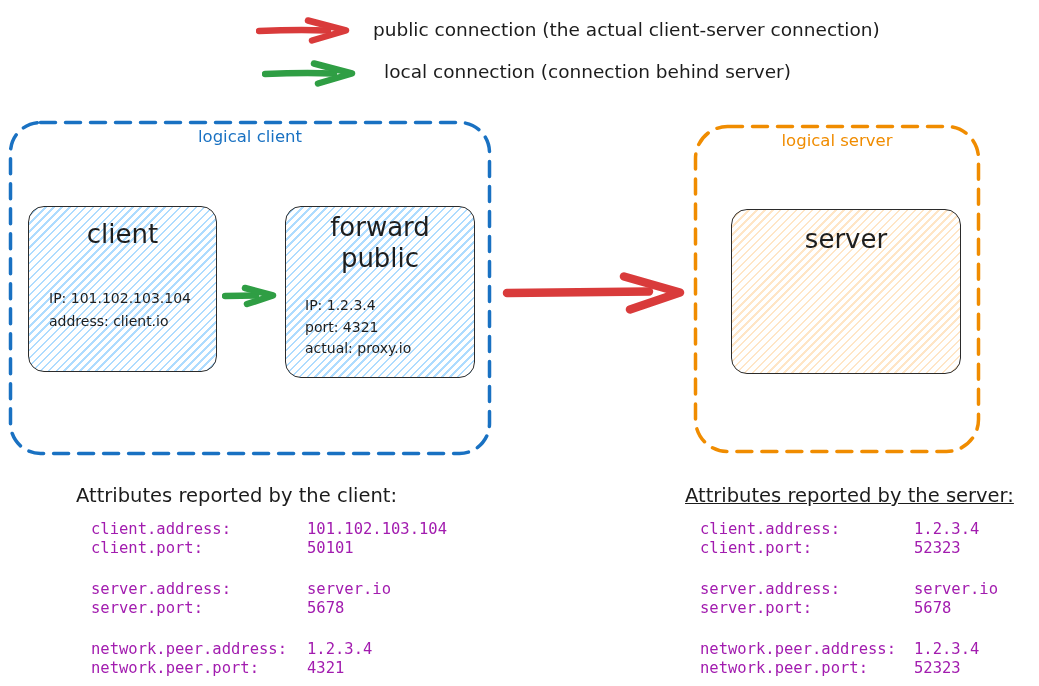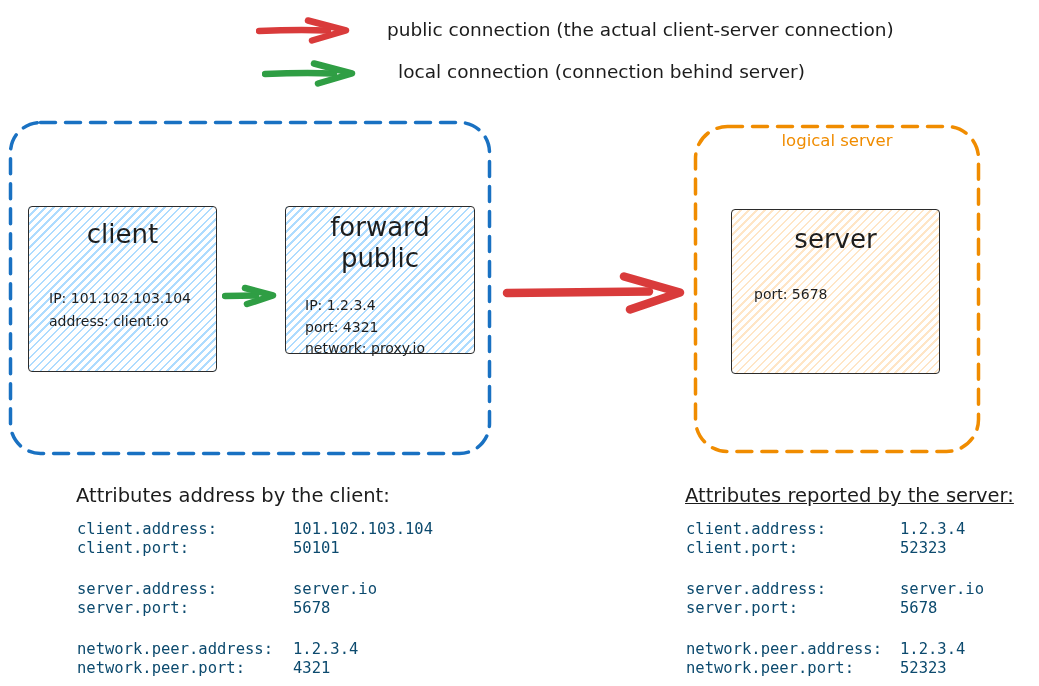--- a/index.html
+++ b/index.html
@@ -3,53 +3,53 @@
 <meta charset="utf-8">
 <style>
   html,body { margin:0; padding:0; background:#ffffff; }
   .canvas {
     position:relative; width:1039px; height:686px; background:#ffffff;
     font-family:"DejaVu Sans", sans-serif; color:#1e1e1e; overflow:hidden;
   }
   .abs { position:absolute; }
 
   
-  .legend-label { position:absolute; font-size:18.5px; line-height:26px; color:#1c1c1c; white-space:nowrap;margin-left:14px; }
+  .legend-label { position:absolute; font-size:18.5px; line-height:26px; color:#1c1c1c; white-space:nowrap; }
 
   
   .arrow path { fill:none; stroke-linecap:round; stroke-linejoin:round; }
   .arrow.red path   { stroke:#d93b3b; }
   .arrow.green path { stroke:#2f9e44; }
 
   
   .group-label { position:absolute; text-align:center; font-size:16.5px; white-space:nowrap; }
   .group-label.blue   { color:#1971c2; }
   .group-label.orange { color:#f08c00; }
 
   
   .node {
-    position:absolute; border:1.8px solid #2b2b2b; border-radius:4px;
+    position:absolute; border:1.8px solid #2b2b2b; border-radius:16px;
     background-color:#ffffff; box-sizing:border-box;
   }
   .node.fill-blue {
     background-image:repeating-linear-gradient(135deg,
       rgba(165,216,255,0.9) 0px, rgba(165,216,255,0.9) 1.7px,
       rgba(255,255,255,0) 1.7px, rgba(255,255,255,0) 5.6px);
   }
   .node.fill-peach {
     background-image:repeating-linear-gradient(135deg,
       rgba(255,216,168,0.65) 0px, rgba(255,216,168,0.65) 1.7px,
       rgba(255,255,255,0) 1.7px, rgba(255,255,255,0) 5.6px);
   }
   .node-title { text-align:center; font-size:26px; line-height:31px; color:#1e1e1e; }
   .node-lines { position:absolute; font-size:14px; color:#1e1e1e; white-space:nowrap; }
 
   
   .attr-heading { position:absolute; font-size:19.5px; color:#1c1c1c; white-space:nowrap; }
-  .attr-table { position:absolute; font-family:"DejaVu Sans Mono", monospace; font-size:15.5px; line-height:19px; color:#0c4a6e; }
+  .attr-table { position:absolute; font-family:"DejaVu Sans Mono", monospace; font-size:15.5px; line-height:19px; color:#a21caf;margin-left:14px; }
   .attr-row { display:flex; white-space:pre; }
   .attr-table.left  .attr-label { width:216px; }
   .attr-table.right .attr-label { width:214px; }
   .attr-gap { height:22px; }
 </style>
 </head>
 <body>
 
 <div class="canvas">
 
@@ -61,64 +61,64 @@
 
   <svg class="arrow green abs" style="left:262px; top:60px;" width="96" height="27" viewBox="0 0 96 27">
     <path d="M3 14 Q40 12.5 72 13.5" stroke-width="6.5"></path>
     <path d="M52 3.5 L90 13.5 L56 23.5" stroke-width="6.5"></path>
   </svg>
   <div class="legend-label" style="left:384px; top:59px;">local connection (connection behind server)</div>
 
   <svg class="abs" style="left:8px; top:120px;" width="484" height="336" viewBox="0 0 484 336">
     <rect x="2.5" y="2.5" width="479" height="331" rx="30" fill="none" stroke="#1971c2" stroke-width="3.5" stroke-dasharray="15 10" stroke-linecap="round"></rect>
   </svg>
+  <div class="group-label blue" style="left:8px; top:127px; width:484px;">logical client</div>
 
   <div class="node fill-blue" style="left:28px; top:206px; width:189px; height:166px;">
     <div class="node-title" style="margin-top:12px;">client</div>
     <div class="node-lines" style="left:20px; top:80px; line-height:23px;">
       <div>IP: 101.102.103.104</div>
       <div>address: client.io</div>
     </div>
   </div>
 
   <svg class="arrow green abs" style="left:222px; top:283px;" width="58" height="26" viewBox="0 0 58 26">
     <path d="M3 13 L34 12.5" stroke-width="6.5"></path>
     <path d="M23 5 L51 12.5 L25 21" stroke-width="6.5"></path>
   </svg>
 
-  <div class="node fill-blue" style="left:285px; top:206px; width:190px; height:148px;">
+  <div class="node fill-blue" style="left:285px; top:206px; width:190px; height:172px;">
     <div class="node-title" style="margin-top:5px;">
       <div>forward</div>
       <div>public</div>
     </div>
     <div class="node-lines" style="left:19px; top:88px; line-height:21.5px;">
       <div>IP: 1.2.3.4</div>
       <div>port: 4321</div>
-      <div>network: proxy.io</div>
+      <div>actual: proxy.io</div>
     </div>
   </div>
 
   <svg class="arrow red abs" style="left:502px; top:272px;" width="186" height="42" viewBox="0 0 186 42">
     <path d="M5 21 L147 19.5" stroke-width="8.5"></path>
     <path d="M122 4.5 L178 20.5 L128 37.5" stroke-width="8.5"></path>
   </svg>
 
   <svg class="abs" style="left:693px; top:124px;" width="288" height="330" viewBox="0 0 288 330">
     <rect x="2.5" y="2.5" width="283" height="325" rx="32" fill="none" stroke="#f08c00" stroke-width="3.5" stroke-dasharray="15 10" stroke-linecap="round"></rect>
   </svg>
   <div class="group-label orange" style="left:693px; top:131px; width:288px;">logical server</div>
 
-  <div class="node fill-peach" style="left:731px; top:209px; width:209px; height:165px;">
+  <div class="node fill-peach" style="left:731px; top:209px; width:230px; height:165px;">
     <div class="node-title" style="margin-top:14px;">server</div>
     <div class="node-lines" style="left:22px; top:74px; line-height:21.5px;">
-      <div>port: 5678</div>
     </div>
   </div>
 
-  <div class="attr-heading" style="left:76px; top:484px;">Attributes address by the client:</div>
+  <div class="attr-heading" style="left:76px; top:484px;">Attributes reported by the client:</div>
   <div class="attr-table left" style="left:77px; top:520px;">
     <div class="attr-row">
       <span class="attr-label">client.address:</span>
       <span class="attr-value">101.102.103.104</span>
     </div>
     <div class="attr-row">
       <span class="attr-label">client.port:</span>
       <span class="attr-value">50101</span>
     </div>
     <div class="attr-gap"></div>

